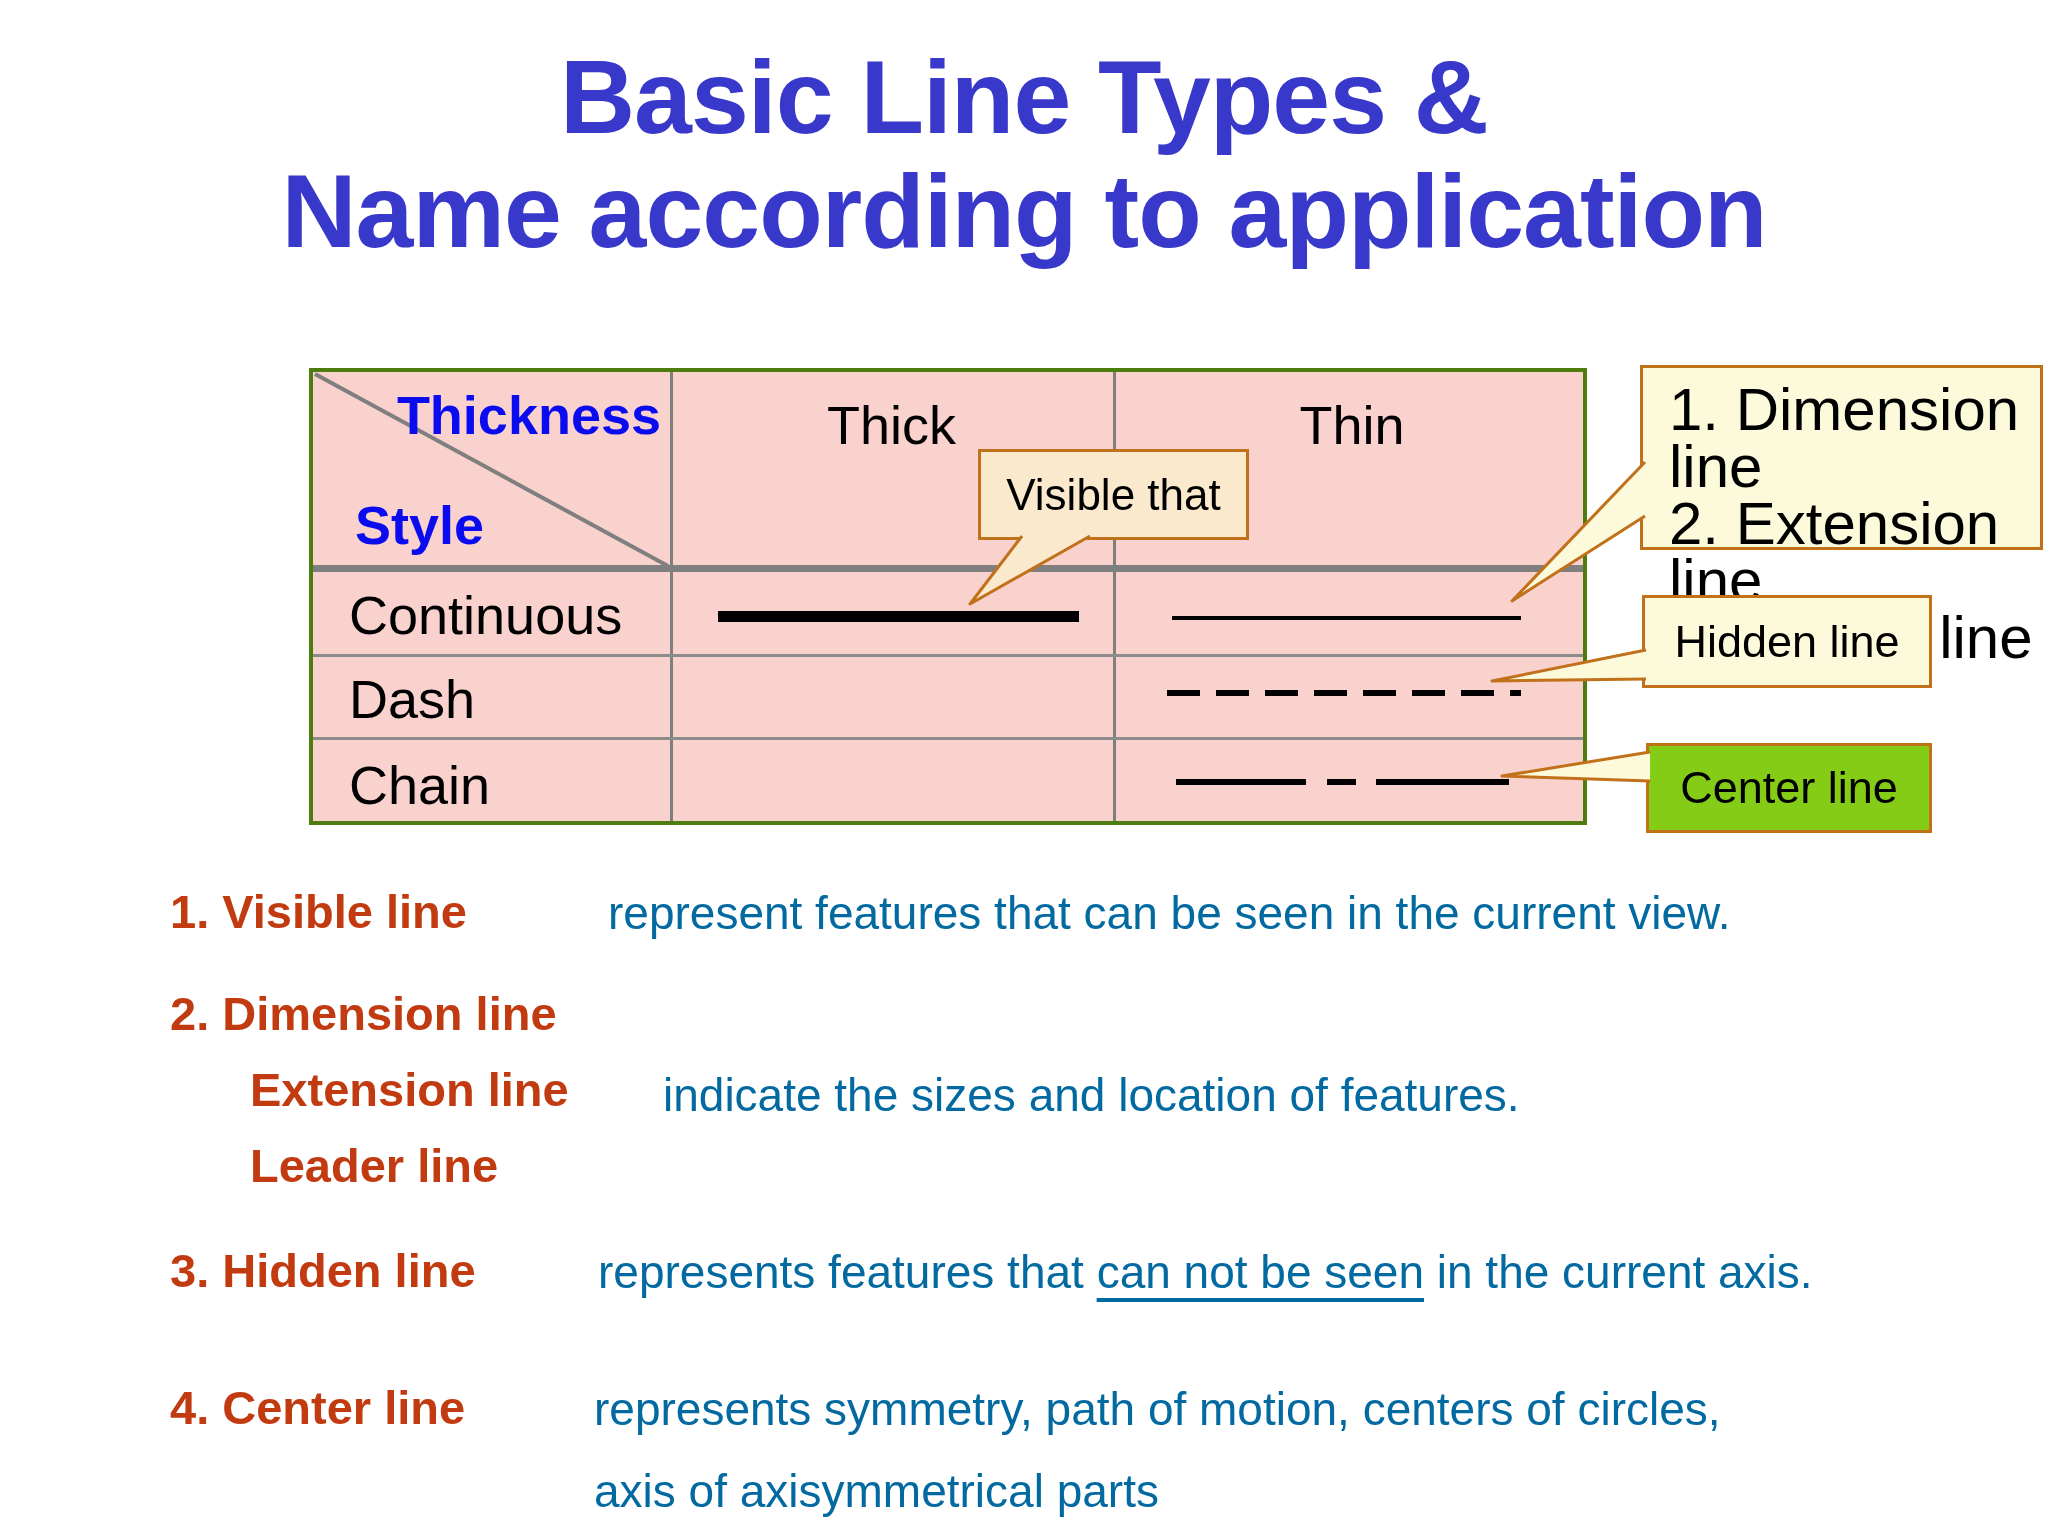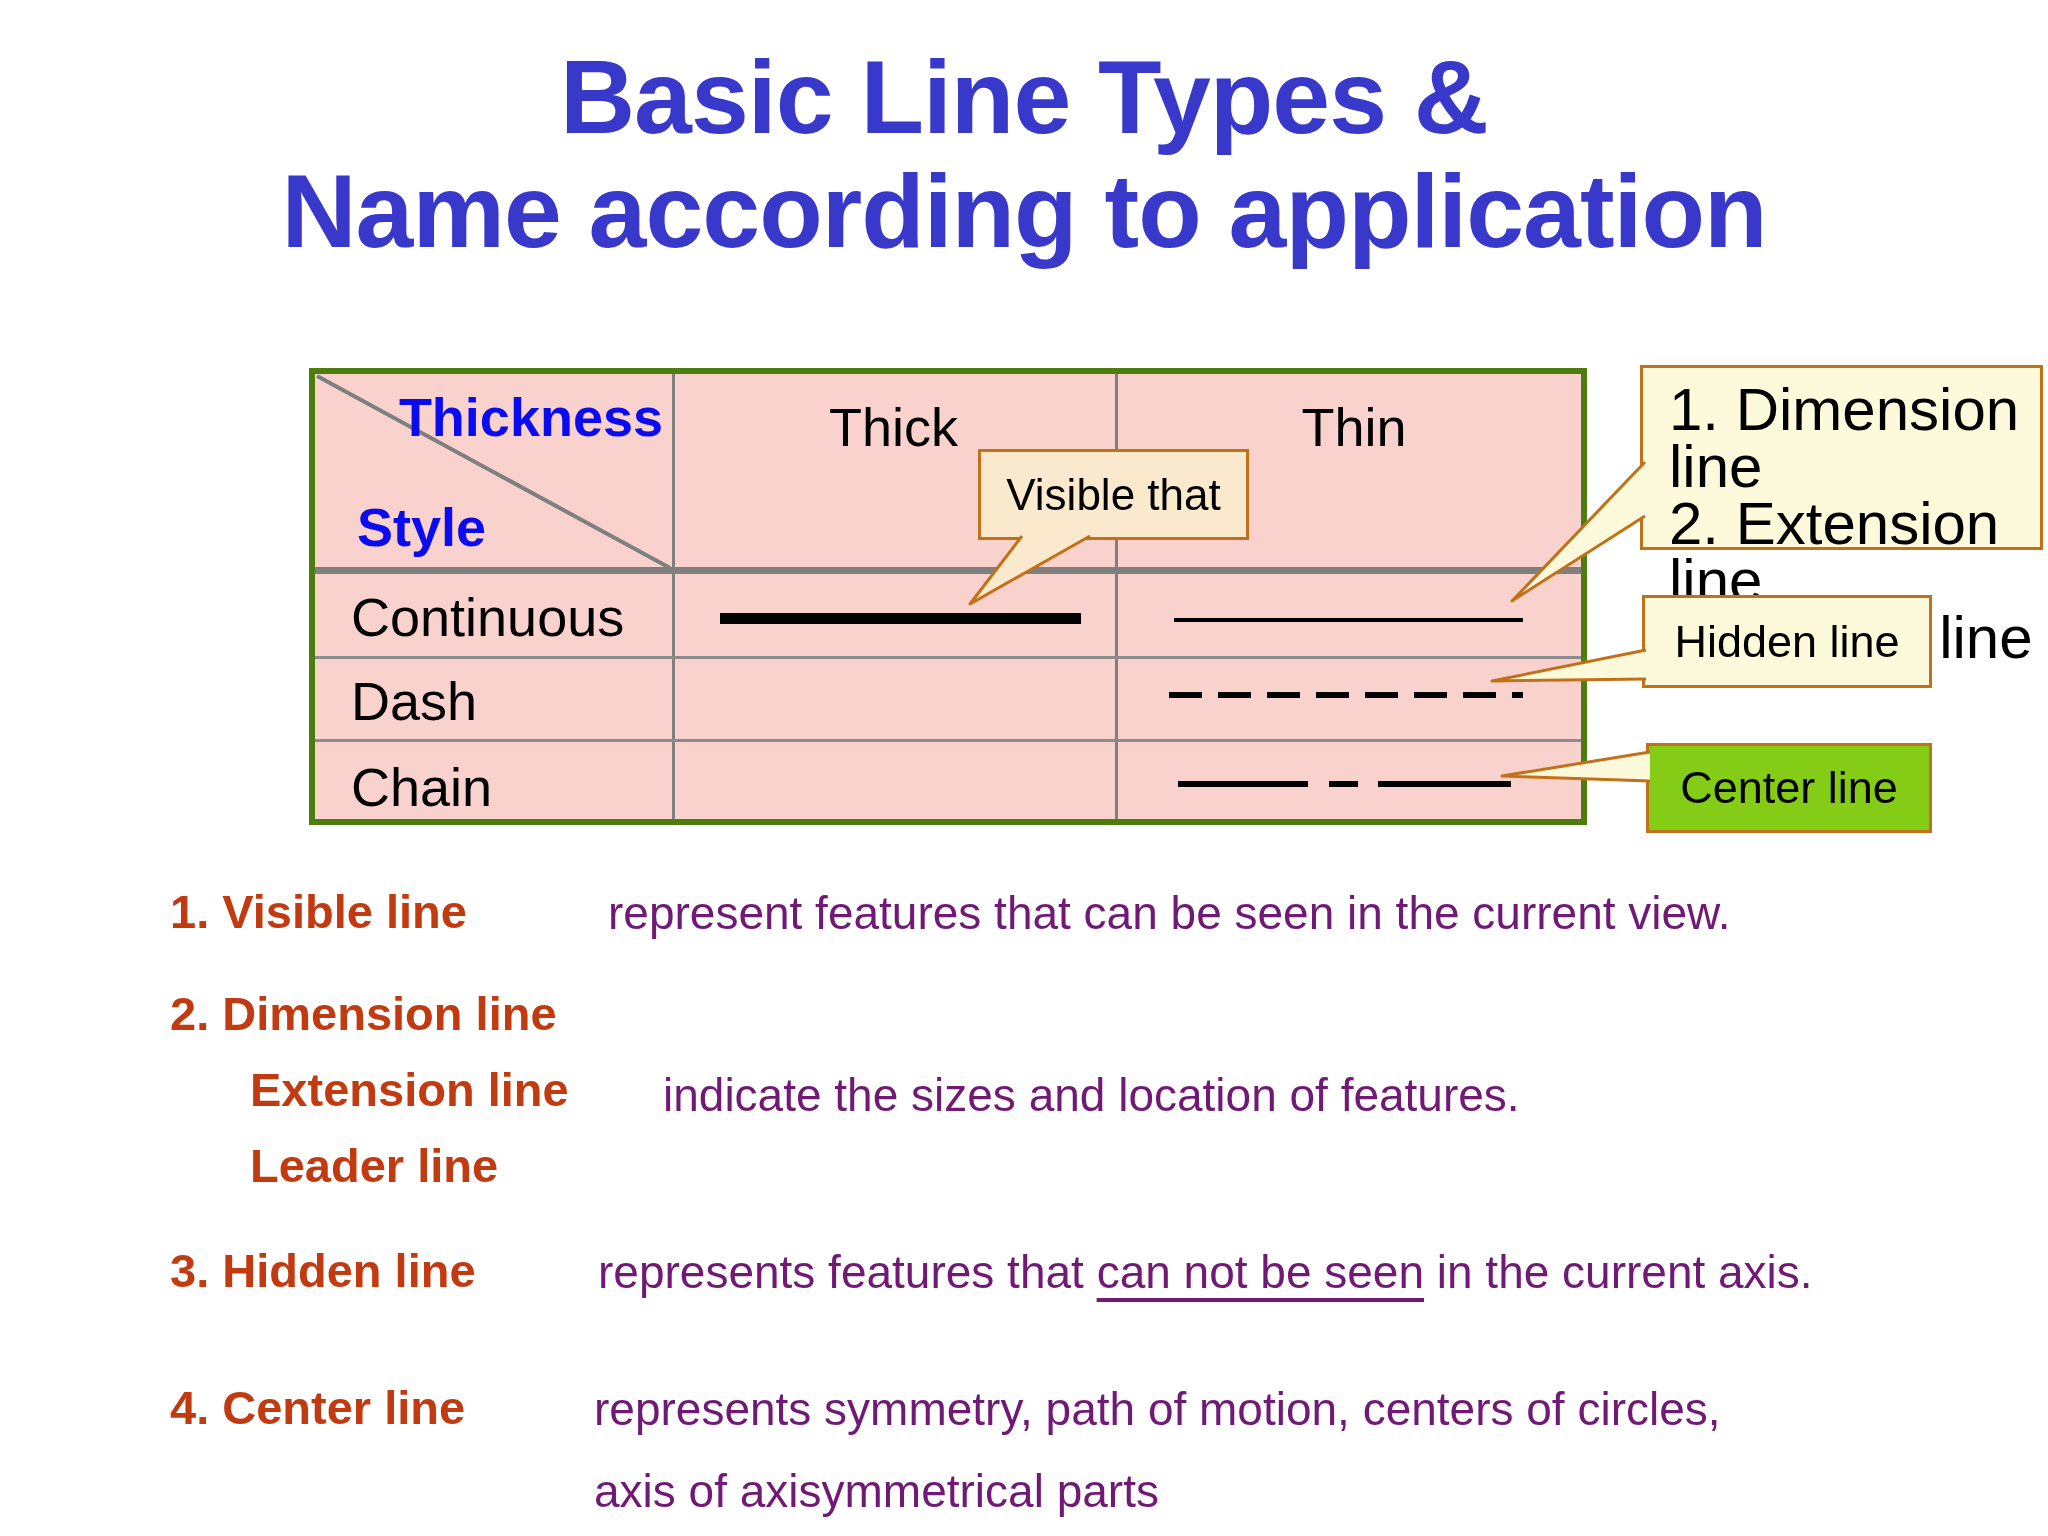--- a/index.html
+++ b/index.html
@@ -19,21 +19,21 @@
     letter-spacing:-1px;
     white-space:nowrap;
   }
   .title-line.l1{top:38px;}
   .title-line.l2{top:152px;}
 
   
   .ltable{
     position:absolute;left:309px;top:368px;width:1278px;height:457px;
     background:#F9D1CD;
-    border:6px solid #4d7c0f;
+    border:4px solid #4d7c0f;
     box-sizing:border-box;
   }
   .vline{position:absolute;top:0;bottom:0;width:3px;background:#7F7F7F;}
   .vline.v1{left:357px;}
   .vline.v2{left:800px;}
   .hline{position:absolute;left:0;right:0;background:#7F7F7F;}
   .hline.header{top:193px;height:7px;background:#7F7F7F;}
   .hline.r2{top:282px;height:3px;background:#8C8C8C;}
   .hline.r3{top:365px;height:3px;background:#8C8C8C;}
   .diag{position:absolute;left:0;top:0;}
@@ -96,21 +96,21 @@
   }
   .tails{position:absolute;left:0;top:0;z-index:3;pointer-events:none;}
 
   
   .def-label{
     position:absolute;
     font-size:47px;font-weight:bold;color:#C13A10;white-space:nowrap;
   }
   .def-text{
     position:absolute;
-    font-size:46px;color:#701a75;white-space:nowrap;
+    font-size:46px;color:#0369a1;white-space:nowrap;
   }
   .u{
     text-decoration:underline;
     text-decoration-thickness:4px;
     text-underline-offset:10px;
     margin-top:25px;
   }
   .dl1{left:170px;top:884px;}  .dt1{left:608px;top:886px;}
   .dl2a{left:170px;top:986px;} .dl2b{left:250px;top:1062px;} .dl2c{left:250px;top:1138px;}
   .dt2{left:663px;top:1068px;}

